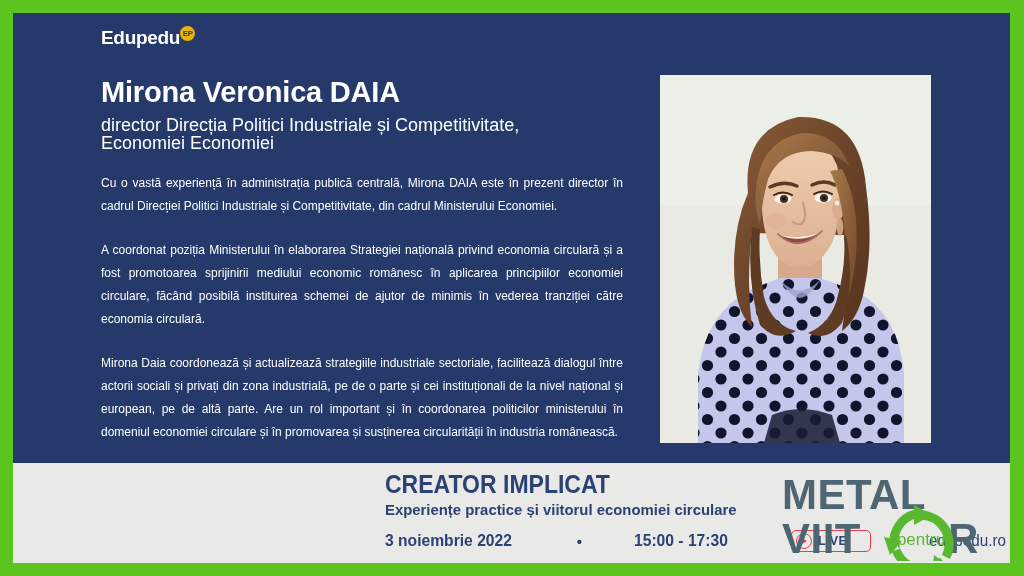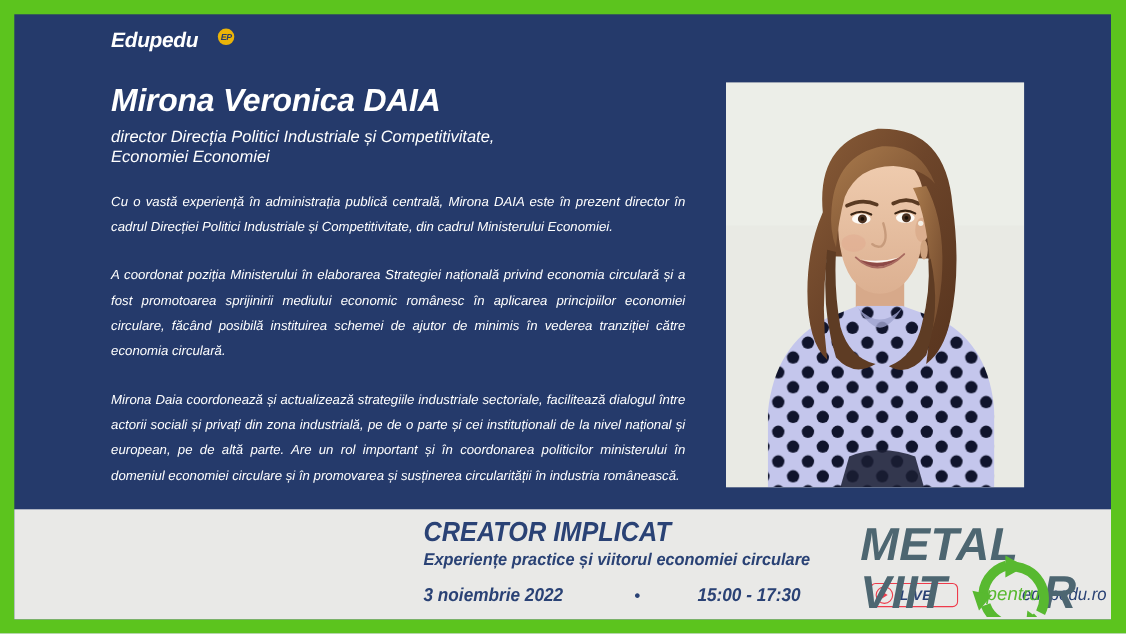--- a/index.html
+++ b/index.html
@@ -14,21 +14,20 @@
     font-family: "Liberation Sans", sans-serif;
   }
 
   .poster {
     position: relative;
     width: 1024px;
     height: 576px;
     background: #5cc41e;
     box-sizing: border-box;
     padding: 13px 14px 13px 13px;
-    font-style: italic;
   }
 
   .inner {
     position: relative;
     width: 100%;
     height: 100%;
     background: #253a6b;
     display: flex;
     flex-direction: column;
   }
@@ -66,37 +65,37 @@
     width: 15px;
     height: 15px;
     border-radius: 50%;
     background: #eab308;
     color: #253a6b;
     font-size: 8px;
     font-weight: bold;
     display: flex;
     align-items: center;
     justify-content: center;
-    margin-left: 18px;
+    margin-left: 0;
     margin-top: -1px;
     letter-spacing: -0.4px;
   }
 
   
   .speaker-name {
     color: #ffffff;
     font-size: 29px;
     font-weight: bold;
     line-height: 34px;
     letter-spacing: -0.2px;
     margin: 0 0 7px 0;
   }
   .speaker-role {
     color: #ffffff;
-    font-size: 15px;
+    font-size: 18px;
     line-height: 18px;
     margin: 0 0 20px 0;
     font-weight: normal;
   }
 
   
   .bio p {
     color: #ffffff;
     font-size: 12px;
     line-height: 23px;

